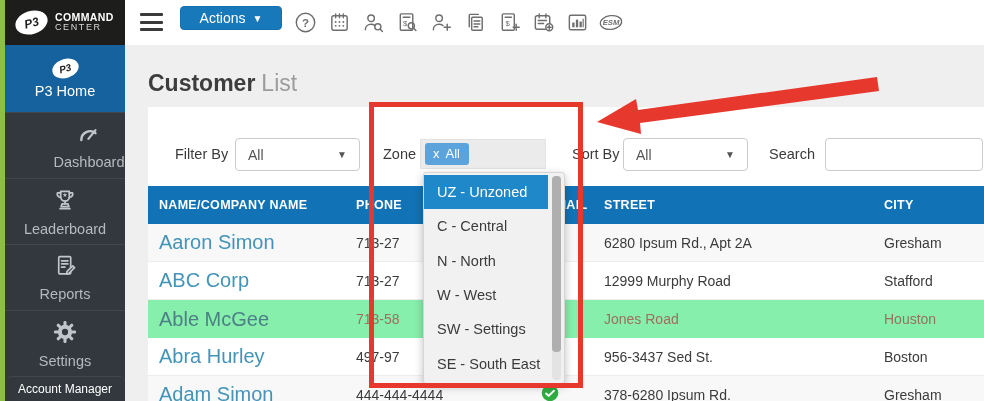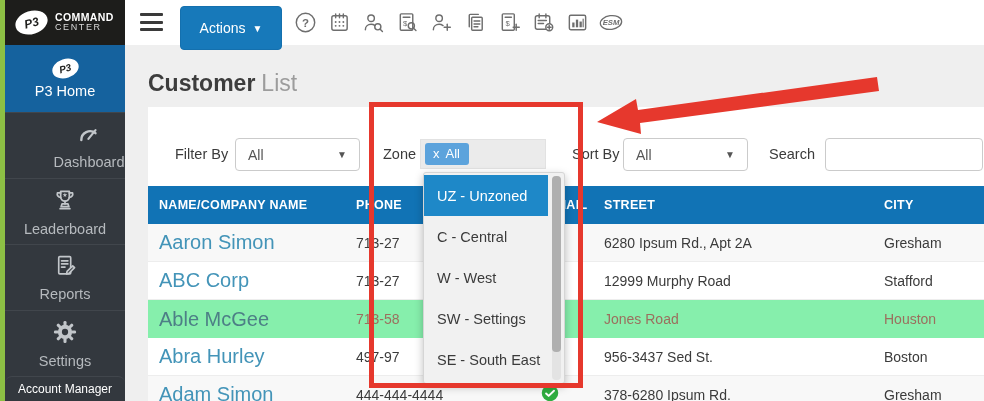--- a/index.html
+++ b/index.html
@@ -18,21 +18,21 @@
              display:flex; align-items:center; justify-content:center; margin-left:10px; flex:0 0 auto; }
   .p3-oval span { font-style:italic; font-weight:bold; font-size:12px; color:#1D1D1B; transform:rotate(3deg); }
   .logo-text { margin-left:7px; line-height:1.05; }
   .logo-text .l1 { color:#fff; font-size:10.5px; font-weight:bold; letter-spacing:.4px; }
   .logo-text .l2 { color:#d8d8d8; font-size:9px; letter-spacing:1.6px; }
 
   .hamburger { position:absolute; left:135px; top:13px; width:23px; height:18px; cursor:pointer;
                display:flex; flex-direction:column; justify-content:space-between; }
   .hamburger i { display:block; height:3px; background:#3A3A3A; border-radius:1px; }
 
-  .actions-btn { position:absolute; left:175px; top:6px; width:102px; height:44px; background:#1779BA;
+  .actions-btn { position:absolute; left:175px; top:6px; width:102px; height:24px; background:#1779BA;
                  border:1px solid #1470AE; border-radius:4px; color:#fff; font-size:14px;
                  display:flex; align-items:center; justify-content:center; gap:7px; cursor:pointer; }
   .actions-btn .caret { font-size:10px; }
 
   .topbar-icons { position:absolute; left:288px; top:9px; display:flex; gap:10px; align-items:center; height:27px; }
   .tico { width:24px; height:25px; display:flex; align-items:center; justify-content:center; cursor:pointer; }
   .tico svg { stroke:#6E6E6E; fill:none; stroke-width:1.5; stroke-linecap:round; stroke-linejoin:round; }
   .tico svg text { stroke:none; fill:#6E6E6E; }
   .tico svg .fl { fill:#6E6E6E; stroke:none; }
 
@@ -378,20 +378,21 @@
         <div class="cell c-street">378-6280 Ipsum Rd.</div>
         <div class="cell c-city">Gresham</div>
       </div>
     </div>
   </div>
 
   <div class="zone-panel">
     <div class="zone-opts">
       <div class="zone-opt sel">UZ - Unzoned</div>
       <div class="zone-opt">C - Central</div>
+      <div class="zone-opt">N - North</div>
       <div class="zone-opt">W - West</div>
       <div class="zone-opt">SW - Settings</div>
       <div class="zone-opt">SE - South East</div>
     </div>
     <div class="zone-scroll">
         <div class="zone-thumb"></div>
       </div>
   </div>
 </div>
 

